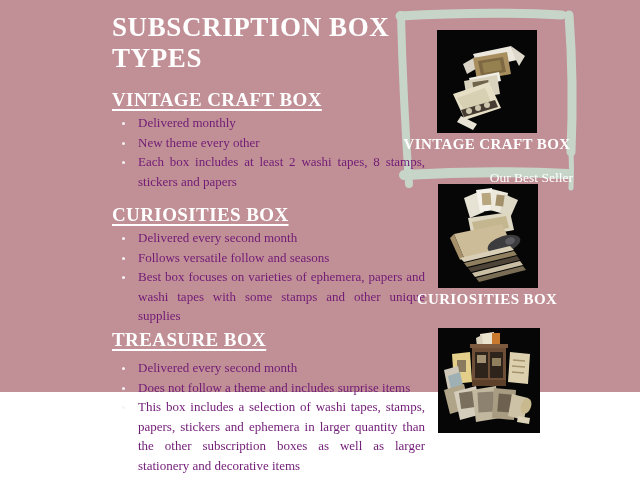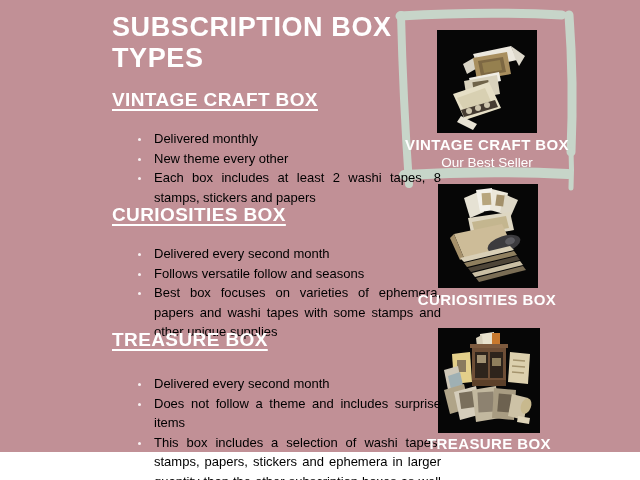--- a/index.html
+++ b/index.html
@@ -1,41 +1,41 @@
 <!DOCTYPE html>
 <html><head>
 <meta charset="utf-8">
 <style>
   html, body { margin: 0; padding: 0; }
   body { width: 640px; height: 480px; overflow: hidden; }
   .stage {
-    position: relative; width: 640px; height: 452px;
+    position: relative; width: 640px; height: 392px;
     background: #c19096;
-    font-family: Liberation Sans, sans-serif;
+    font-family: Liberation Serif, serif;
   }
 
   
   .page-title {
     position: absolute; left: 112px; top: 12px; width: 310px;
     font-size: 27px; font-weight: bold; color: #ffffff;
     line-height: 31px; letter-spacing: 0.6px; z-index: 3;
   }
   .sec-heading {
     position: absolute; color: #ffffff; font-weight: bold;
     font-size: 19px; letter-spacing: 0.4px;
     text-decoration: underline; text-underline-offset: 3px;
     text-decoration-thickness: 1.5px; z-index: 3; white-space: nowrap;
   }
   .h1 { left: 112px; top: 89px; }
   .h2 { left: 112px; top: 204px; }
   .h3 { left: 112px; top: 329px; }
 
   ul.bullets {
-    position: absolute; margin: 16px; padding: 0 0 0 16px; width: 290px;
-    color: #000000; font-size: 13px; line-height: 19.5px;
+    position: absolute; margin: 0; padding: 0 0 0 16px; width: 290px;
+    color: #701a75; font-size: 13px; line-height: 19.5px;
     text-align: justify; z-index: 3; list-style: disc outside;
   }
   ul.bullets li { padding-left: 3px; }
   ul.bullets li::marker { font-size: 10px; color: #f8f1f2; }
   .b1 { left: 119px; top: 113px; }
   .b2 { left: 119px; top: 228px; }
   .b3 { left: 119px; top: 358px; }
 
   
   .photo {
@@ -44,21 +44,21 @@
   .photo svg { display: block; width: 100%; height: 100%; }
   .ph1 { left: 437px; top: 30px;  width: 100px; height: 103px; }
   .ph2 { left: 438px; top: 184px; width: 100px; height: 104px; }
   .ph3 { left: 438px; top: 328px; width: 102px; height: 105px; }
 
   .caption {
     position: absolute; width: 172px; text-align: center;
     color: #ffffff; z-index: 3;
   }
   .caption .name { font-size: 15px; font-weight: bold; letter-spacing: 0.4px; white-space: nowrap; }
-  .caption .tagline { font-size: 13.5px; margin-top: 2px; }
+  .caption .tagline { font-size: 13.5px; margin-top: 17px; text-align: right; }
   .cap1 { left: 401px; top: 136px; }
   .cap2 { left: 401px; top: 291px; }
   .cap3 { left: 403px; top: 435px; }
 
   .highlight-frame {
     position: absolute; left: 386px; top: 2px; width: 200px; height: 198px;
     z-index: 1; pointer-events: none;
   }
 </style>
 </head>

